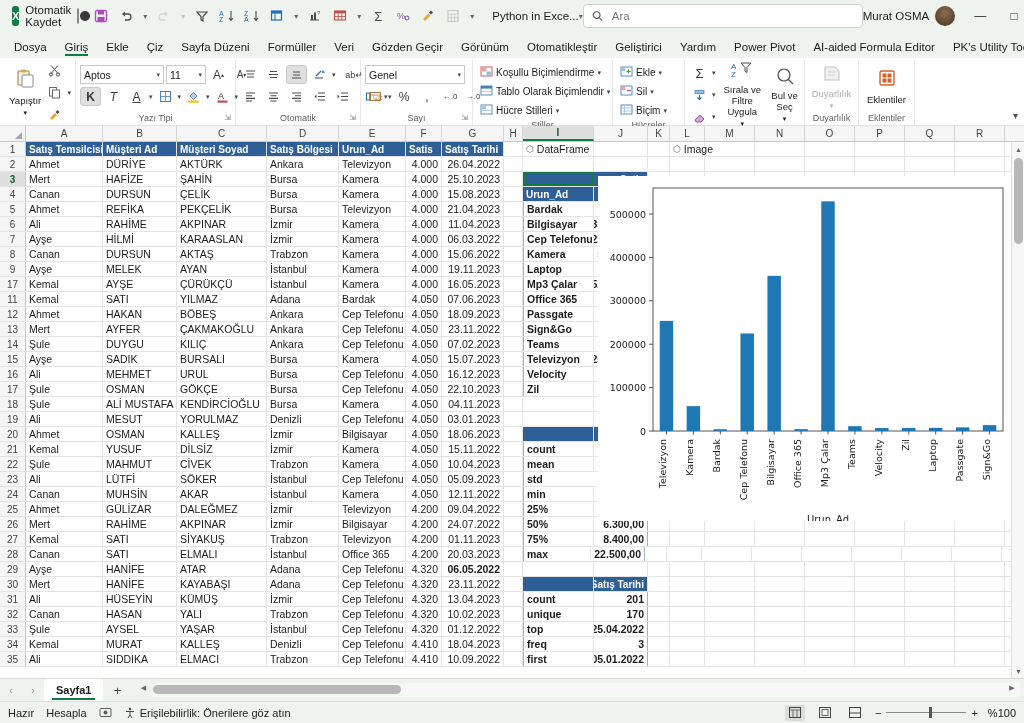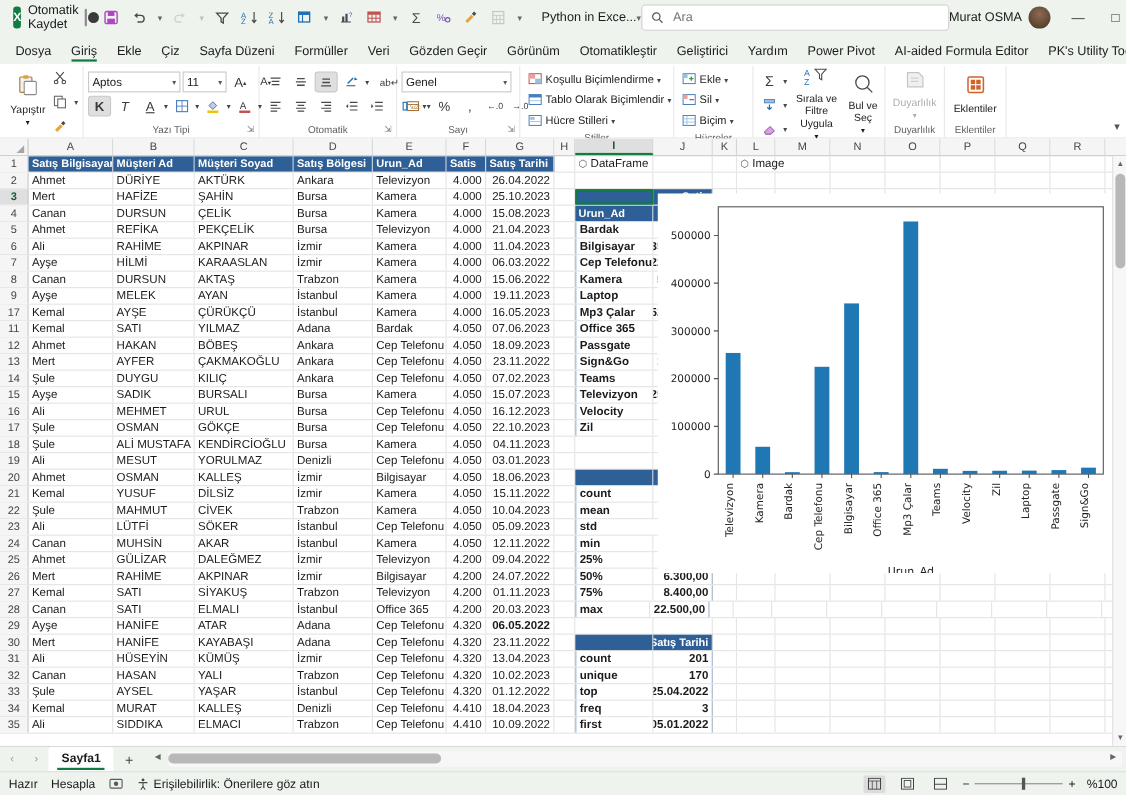--- a/index.html
+++ b/index.html
@@ -679,21 +679,21 @@
       <div class="ch" style="width:50px">P</div>
       <div class="ch" style="width:50px">Q</div>
       <div class="ch" style="width:50px">R</div>
       <div class="ch" style="width:50px">S</div>
 
     </div>
 
     <div class="rows" id="rowhost">
         <div class="row">
           <div class="rh">1</div>
-          <div class="cell hdrcell" style="width: 77px;">Satış Bilgisayar</div>
+          <div class="cell hdrcell" style="width: 77px;">Satış Temsilcisi</div>
           <div class="cell hdrcell" style="width: 74px;">Müşteri Ad</div>
           <div class="cell hdrcell" style="width: 90px;">Müşteri Soyad</div>
           <div class="cell hdrcell" style="width: 72px;">Satış Bölgesi</div>
           <div class="cell hdrcell" style="width: 67px;">Urun_Ad</div>
           <div class="cell hdrcell" style="width: 36px;">Satis</div>
           <div class="cell hdrcell" style="width: 62px;">Satış Tarihi</div>
           <div class="cell" style="width: 19px;"></div>
           <div class="cell" style="width: 71px; overflow: visible; z-index: 3; position: relative;">
             <span class="objicon">⬡</span>
             <span>DataFrame</span>

